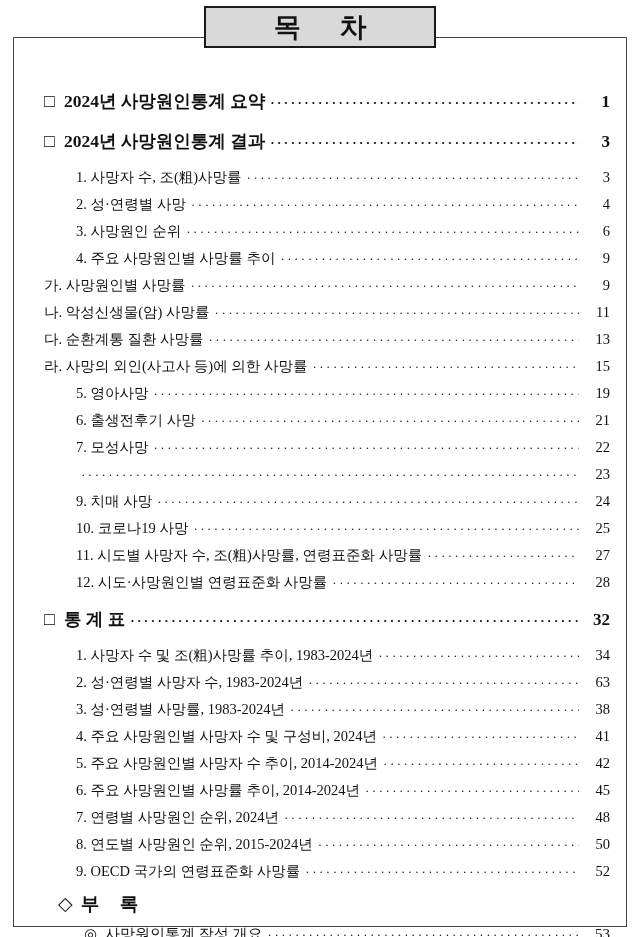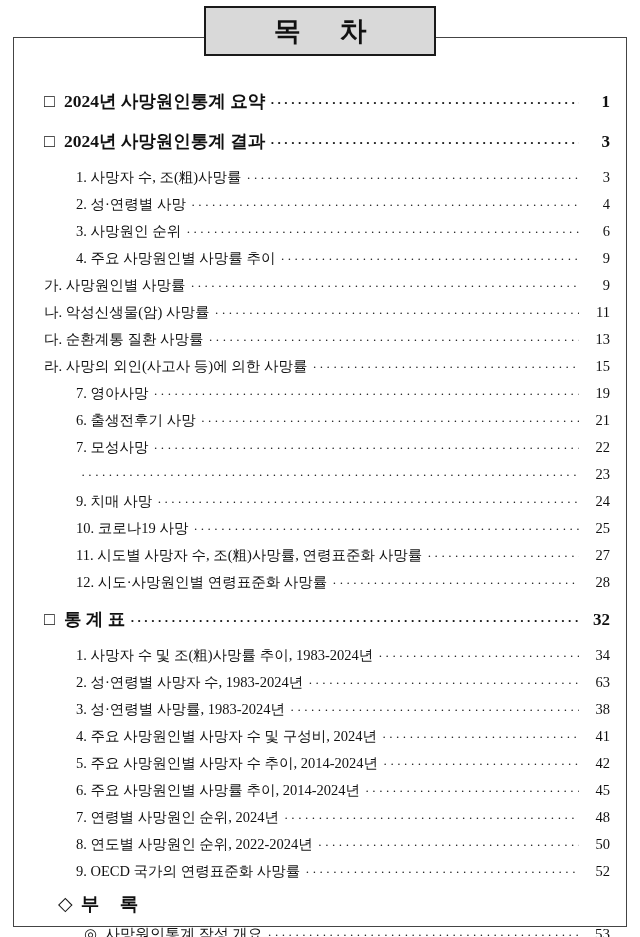--- a/index.html
+++ b/index.html
@@ -6,21 +6,21 @@
   html,body { width:640px; height:937px; background:#ffffff; overflow:hidden; }
   body { font-family:"Liberation Serif","DejaVu Serif",serif; color:#111; position:relative; }
 
   .frame {
     position:absolute; left:13px; right:13px; top:37px; bottom:10px;
     border:1.5px solid #444; background:#fff;
   }
 
   .title-box {
     position:absolute; top:6px; left:50%; transform:translateX(-50%);
-    width:232px; height:50px; background:#d9d9d9;
+    width:232px; height:42px; background:#d9d9d9;
     border:2px solid #1a1a1a; z-index:3;
     display:flex; align-items:center; justify-content:center;
   }
   .title-box .title-text {
     font-size:27px; font-weight:bold; letter-spacing:16px; text-indent:16px;
     white-space:nowrap;
   }
 
   .content {
     position:absolute; left:44px; right:30px; top:86px; bottom:14px;
@@ -124,21 +124,21 @@
     <span class="pageno">13</span>
   </div>
 
   <div class="row l2">
     <span class="label">라. 사망의 외인(사고사 등)에 의한 사망률</span>
     <span class="leader"></span>
     <span class="pageno">15</span>
   </div>
 
   <div class="row l1">
-    <span class="label">7. 영아사망</span>
+    <span class="label">5. 영아사망</span>
     <span class="leader"></span>
     <span class="pageno">19</span>
   </div>
 
   <div class="row l1">
     <span class="label">6. 출생전후기 사망</span>
     <span class="leader"></span>
     <span class="pageno">21</span>
   </div>
 
@@ -220,21 +220,21 @@
     <span class="pageno">45</span>
   </div>
 
   <div class="row l1">
     <span class="label">7. 연령별 사망원인 순위, 2024년</span>
     <span class="leader"></span>
     <span class="pageno">48</span>
   </div>
 
   <div class="row l1">
-    <span class="label">8. 연도별 사망원인 순위, 2022-2024년</span>
+    <span class="label">8. 연도별 사망원인 순위, 2015-2024년</span>
     <span class="leader"></span>
     <span class="pageno">50</span>
   </div>
 
   <div class="row l1">
     <span class="label">9. OECD 국가의 연령표준화 사망률</span>
     <span class="leader"></span>
     <span class="pageno">52</span>
   </div>
 

